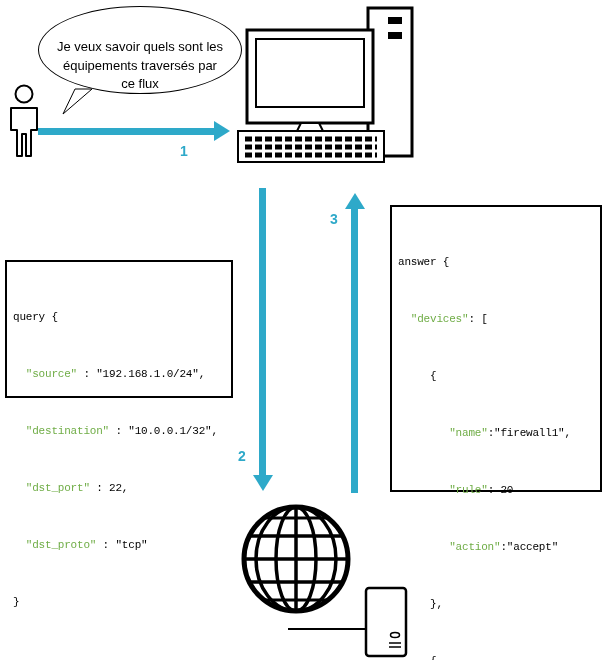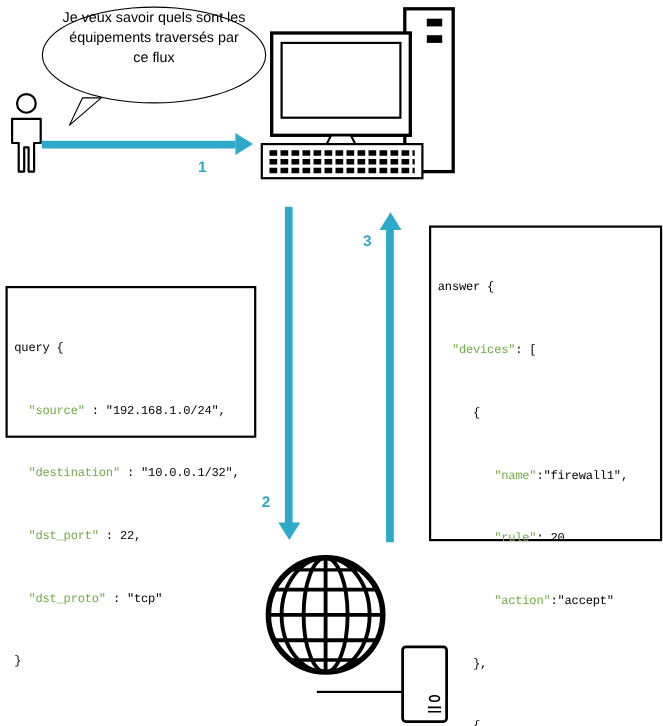--- a/index.html
+++ b/index.html
@@ -3,21 +3,21 @@
 <meta charset="utf-8">
 <style>
   * { margin:0; padding:0; box-sizing:border-box; }
   html,body { background:#fff; }
   body { font-family:"Liberation Sans", sans-serif; color:#000; }
   .canvas { position:relative; width:603px; height:660px; background:#fff; overflow:hidden; }
 
   
   .bubble { position:absolute; left:38px; top:6px; width:204px; height:88px;
             border:1px solid #000; border-radius:50%;
-            display:flex; align-items:flex-start; justify-content:center;
+            display:flex; align-items:flex-end; justify-content:center;
             text-align:center; font-size:13px; line-height:1.4; padding:0 16px; background:#fff; z-index:3; }
   .bubble-tail { position:absolute; left:60px; top:88px; z-index:2; }
 
   
   .person { position:absolute; left:6px; top:84px; }
   .computer { position:absolute; left:235px; top:5px; }
   .globe { position:absolute; left:239px; top:502px; }
   .server { position:absolute; left:364px; top:586px; }
   .connector { position:absolute; left:288px; top:628px; width:79px; height:2px; background:#000; }
 

